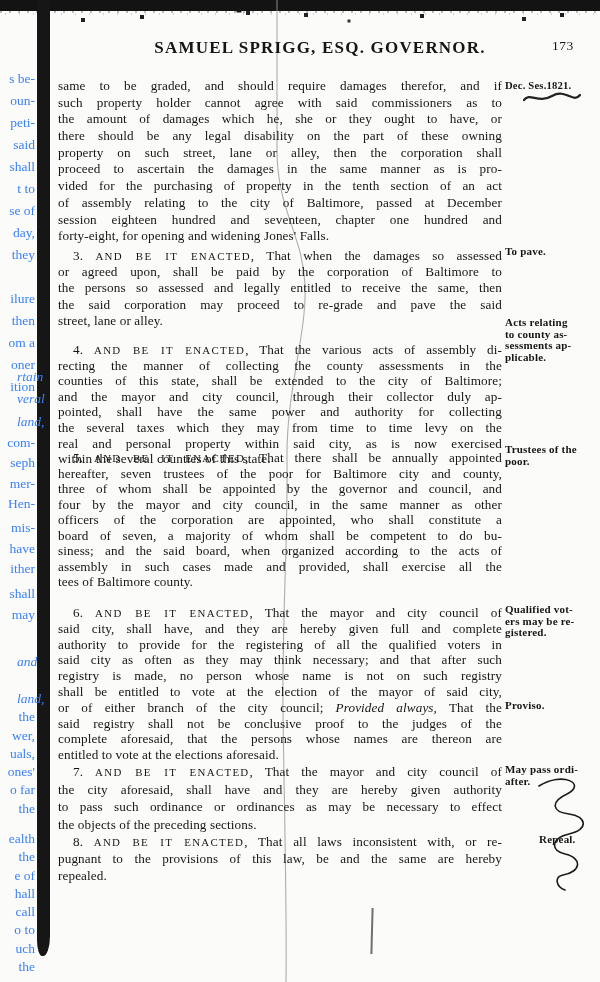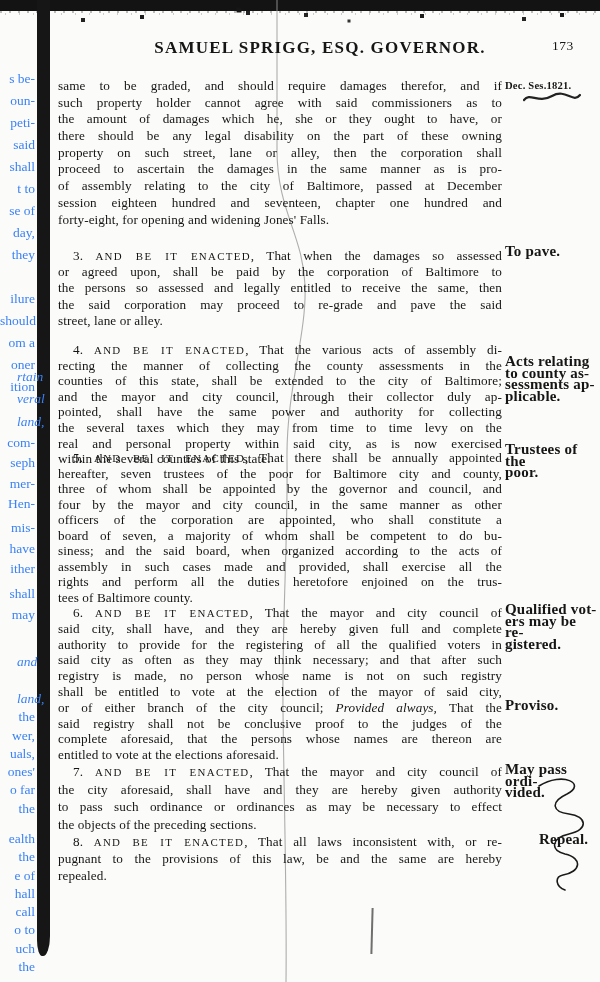--- a/index.html
+++ b/index.html
@@ -37,24 +37,24 @@
   .sec-1{top:78px;}  .sec-1 .tline{line-height:16.7px;height:16.7px;}
   .sec-2{top:248px;} .sec-2 .tline{line-height:16.2px;height:16.2px;}
   .sec-3{top:342px;} .sec-3 .tline{line-height:15.6px;height:15.6px;}
   .sec-4{top:450px;} .sec-4 .tline{line-height:15.5px;height:15.5px;}
   .sec-5{top:605px;} .sec-5 .tline{line-height:15.8px;height:15.8px;}
   .sec-6{top:763px;} .sec-6 .tline{line-height:17.5px;height:17.5px;}
   .sec-7{top:833px;} .sec-7 .tline{line-height:17px;height:17px;}
 
   
   #margin-notes{position:absolute;left:505px;top:0;width:93px;height:982px;}
-  .mnote{position:absolute;left:0;width:93px;font-weight:bold;font-size:15px;line-height:11.5px;letter-spacing:.2px;}
+  .mnote{position:absolute;left:0;width:93px;font-weight:bold;font-size:11px;line-height:11.5px;letter-spacing:.2px;}
   .mnote-1{top:80px;font-size:10.6px;line-height:12px;}
   .mnote-2{top:246px;}
-  .mnote-3{top:317px;margin-top:39px;}
+  .mnote-3{top:317px;}
   .mnote-4{top:444px;}
   .mnote-5{top:604px;}
   .mnote-6{top:700px;}
   .mnote-7{top:764px;}
   .mnote-8{top:834px;padding-left:34px;width:59px;}
 
   
   #left-fragments{position:absolute;left:0;top:0;width:35px;height:982px;}
   .frag{position:absolute;left:0;width:35px;text-align:right;font-size:13.5px;color:#3b82f6;}
   .frag .it{font-style:italic;margin-left:17px;}
@@ -87,20 +87,21 @@
 <div class="page-number">173</div>
 
 <div id="text-column">
     <div class="section sec-1">
       <div class="tline">same to be graded, and should require damages therefor, and if</div>
       <div class="tline">such property holder cannot agree with said commissioners as to</div>
       <div class="tline">the amount of damages which he, she or they ought to have, or</div>
       <div class="tline">there should be any legal disability on the part of these owning</div>
       <div class="tline">property on such street, lane or alley, then the corporation shall</div>
       <div class="tline">proceed to ascertain the damages in the same manner as is pro-</div>
+      <div class="tline">vided for the purchasing of property in the tenth section of an act</div>
       <div class="tline">of assembly relating to the city of Baltimore, passed at December</div>
       <div class="tline">session eighteen hundred and seventeen, chapter one hundred and</div>
       <div class="tline lastline">forty-eight, for opening and widening Jones' Falls.</div>
     </div>
     <div class="section sec-2">
       <div class="tline indent">3. <span class="sc">AND BE IT ENACTED</span>, That when the damages so assessed</div>
       <div class="tline">or agreed upon, shall be paid by the corporation of Baltimore to</div>
       <div class="tline">the persons so assessed and legally entitled to receive the same, then</div>
       <div class="tline">the said corporation may proceed to re-grade and pave the said</div>
       <div class="tline lastline">street, lane or alley.</div>
@@ -117,21 +118,20 @@
     </div>
     <div class="section sec-4">
       <div class="tline indent">5. <span class="sc">AND BE IT ENACTED</span>, That there shall be annually appointed</div>
       <div class="tline">hereafter, seven trustees of the poor for Baltimore city and county,</div>
       <div class="tline">three of whom shall be appointed by the governor and council, and</div>
       <div class="tline">four by the mayor and city council, in the same manner as other</div>
       <div class="tline">officers of the corporation are appointed, who shall constitute a</div>
       <div class="tline">board of seven, a majority of whom shall be competent to do bu-</div>
       <div class="tline">siness; and the said board, when organized according to the acts of</div>
       <div class="tline">assembly in such cases made and provided, shall exercise all the</div>
-      <div class="tline">rights and perform all the duties heretofore enjoined on the trus-</div>
       <div class="tline lastline">tees of Baltimore county.</div>
     </div>
     <div class="section sec-5">
       <div class="tline indent">6. <span class="sc">AND BE IT ENACTED</span>, That the mayor and city council of</div>
       <div class="tline">said city, shall have, and they are hereby given full and complete</div>
       <div class="tline">authority to provide for the registering of all the qualified voters in</div>
       <div class="tline">said city as often as they may think necessary; and that after such</div>
       <div class="tline">registry is made, no person whose name is not on such registry</div>
       <div class="tline">shall be entitled to vote at the election of the mayor of said city,</div>
       <div class="tline">or of either branch of the city council; <i>Provided always,</i> That the</div>
@@ -171,41 +171,41 @@
     <div class="mnote mnote-5">
       <div class="mnote-line">Qualified vot-</div>
       <div class="mnote-line">ers may be re-</div>
       <div class="mnote-line">gistered.</div>
     </div>
     <div class="mnote mnote-6">
       <div class="mnote-line">Proviso.</div>
     </div>
     <div class="mnote mnote-7">
       <div class="mnote-line">May pass ordi-</div>
-      <div class="mnote-line">vided.</div>
+      <div class="mnote-line">after.</div>
     </div>
     <div class="mnote mnote-8">
       <div class="mnote-line">Repeal.</div>
     </div>
   </div>
 <div id="left-fragments">
     <div class="frag frag-1">
       <div>s be-</div>
       <div>oun-</div>
       <div>peti-</div>
       <div>said</div>
       <div>shall</div>
       <div>t to</div>
       <div>se of</div>
       <div>day,</div>
       <div>they</div>
     </div>
     <div class="frag frag-2">
       <div>ilure</div>
-      <div>should</div>
+      <div>then</div>
       <div>om a</div>
       <div>oner</div>
       <div>ition</div>
     </div>
     <div class="frag frag-3">
       <div class="it">rtain</div>
       <div class="it">veral</div>
     </div>
     <div class="frag frag-4">
       <div class="it">land,</div>

